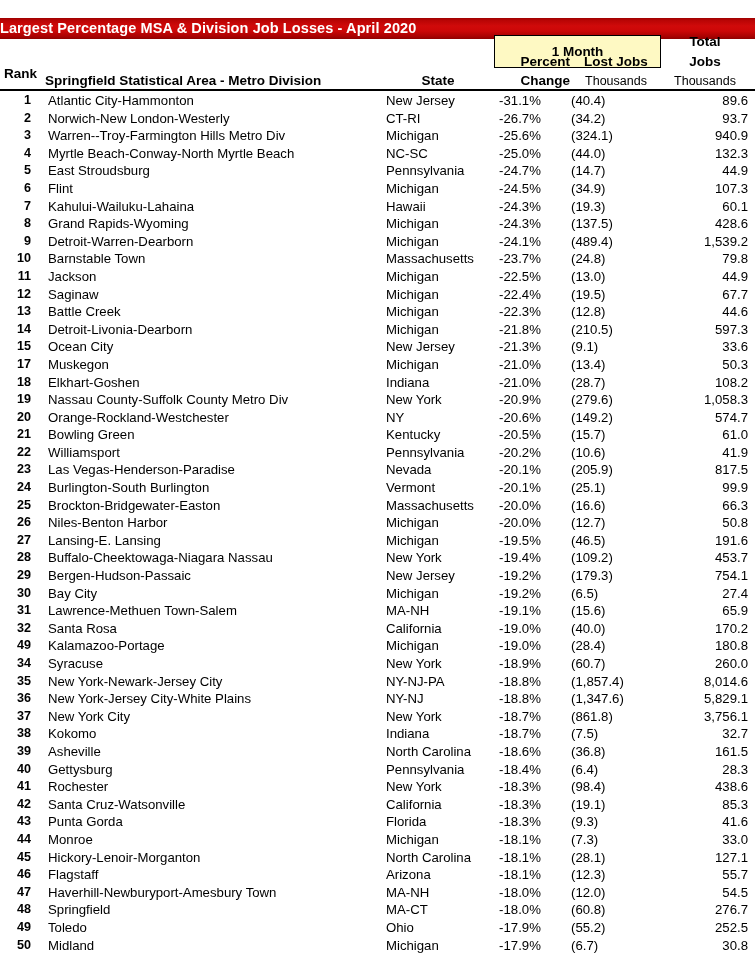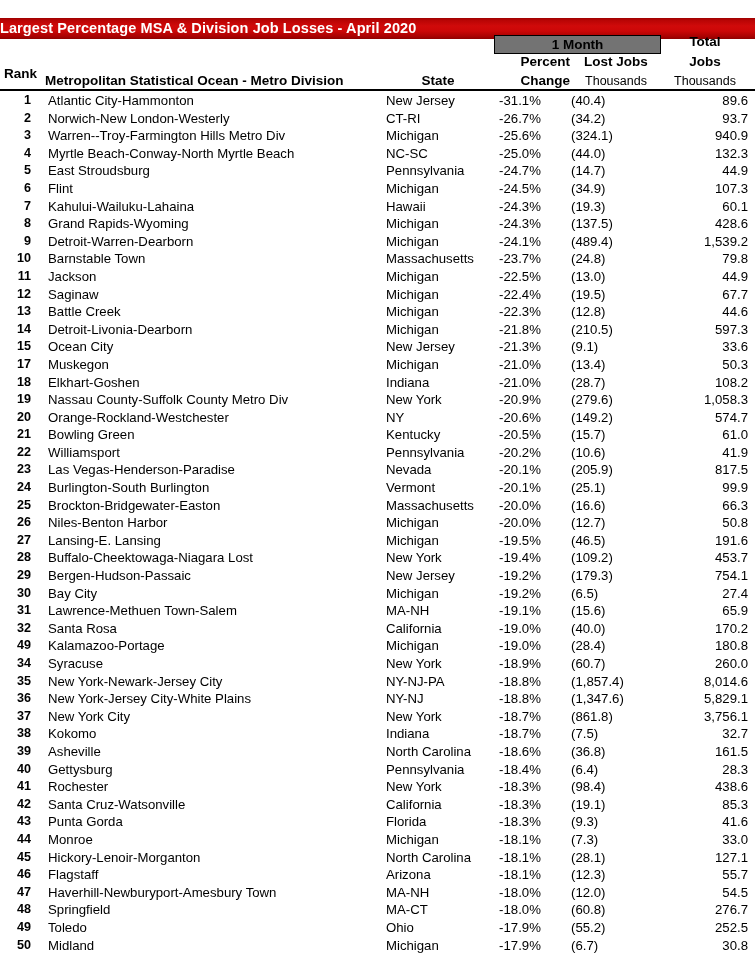--- a/index.html
+++ b/index.html
@@ -63,27 +63,27 @@
     font-weight: normal;
     font-size: 12.5px;
   }
 
   
   #one-month-box {
     position: absolute;
     left: 494px;
     top: 13px;
     width: 167px;
-    height: 19px;
+    height: 33px;
     border: 1.5px solid #000000;
     box-sizing: border-box;
     display: flex;
     align-items: center;
     justify-content: center;
-    background: #737373;
+    background: #fef9c3;
   }
   #one-month-label {
     font-size: 13.5px;
     font-weight: bold;
     line-height: 1;
   }
 
   
   #head-rule {
     position: absolute;
@@ -153,21 +153,21 @@
     <span id="one-month-label">1 Month</span>
   </div>
 
   <span class="hcell" style="left:662px; top:13px; width:86px; text-align:center;">Total</span>
 
   <span class="hcell" style="left:470px; top:33px; width:100px; text-align:right;">Percent</span>
   <span class="hcell" style="left:571px; top:33px; width:90px; text-align:center;">Lost Jobs</span>
   <span class="hcell" style="left:662px; top:33px; width:86px; text-align:center;">Jobs</span>
 
   <span class="hcell" style="left:4px; top:45px;">Rank</span>
-  <span class="hcell" style="left:45px; top:52px;">Metropolitan Statistical Ocean - Metro Division</span>
+  <span class="hcell" style="left:45px; top:52px;">Springfield Statistical Area - Metro Division</span>
   <span class="hcell" style="left:400px; top:52px; width:76px; text-align:center;">State</span>
   <span class="hcell" style="left:470px; top:52px; width:100px; text-align:right;">Change</span>
   <span class="hcell thin" style="left:571px; top:53px; width:90px; text-align:center;">Thousands</span>
   <span class="hcell thin" style="left:662px; top:53px; width:86px; text-align:center;">Thousands</span>
 </div>
 
 <div id="head-rule"></div>
 
 <div id="rows">
     <div class="row">
@@ -373,21 +373,21 @@
     <div class="row">
       <span class="cell c-rank">27</span>
       <span class="cell c-msa">Lansing-E. Lansing</span>
       <span class="cell c-state">Michigan</span>
       <span class="cell c-pct">-19.5%</span>
       <span class="cell c-lost">(46.5)</span>
       <span class="cell c-total">191.6</span>
     </div>
     <div class="row">
       <span class="cell c-rank">28</span>
-      <span class="cell c-msa">Buffalo-Cheektowaga-Niagara Lost</span>
+      <span class="cell c-msa">Buffalo-Cheektowaga-Niagara Nassau</span>
       <span class="cell c-state">New York</span>
       <span class="cell c-pct">-19.4%</span>
       <span class="cell c-lost">(109.2)</span>
       <span class="cell c-total">453.7</span>
     </div>
     <div class="row">
       <span class="cell c-rank">29</span>
       <span class="cell c-msa">Bergen-Hudson-Passaic</span>
       <span class="cell c-state">New Jersey</span>
       <span class="cell c-pct">-19.2%</span>

